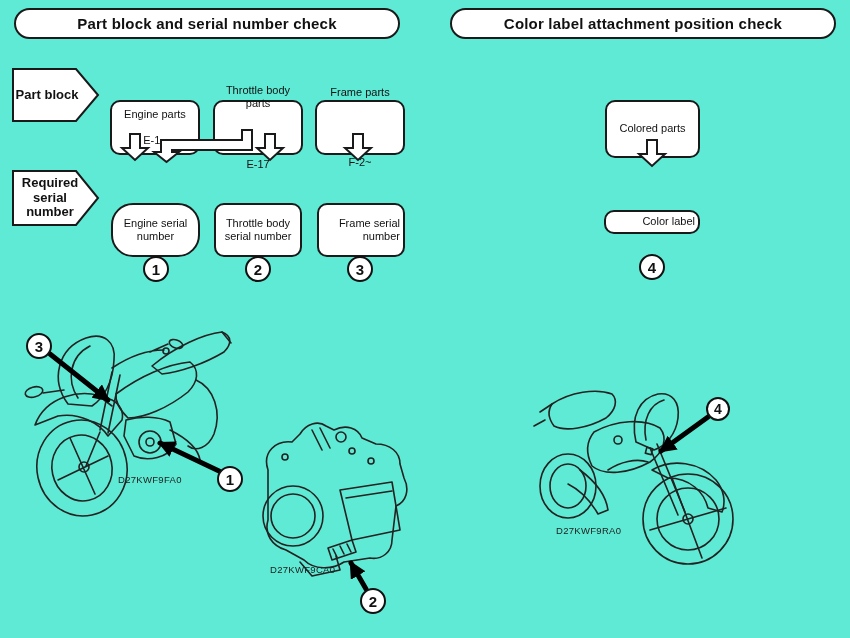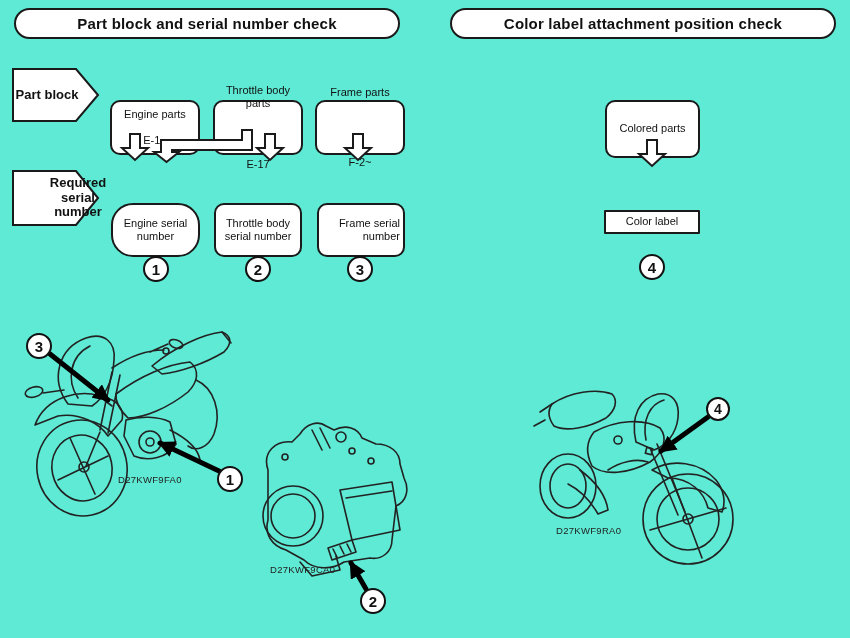--- a/index.html
+++ b/index.html
@@ -57,21 +57,21 @@
     <svg width="88" height="54" viewBox="0 0 88 54">
       <polygon points="1,1 64,1 86,27 64,53 1,53" fill="#fff" stroke="#1a1a1a" stroke-width="2"></polygon>
     </svg>
     <div class="ptxt one">Part block</div>
   </div>
 
   <div class="pent abs" style="left:12px;top:170px;height:56px;">
     <svg width="88" height="56" viewBox="0 0 88 56">
       <polygon points="1,1 64,1 86,28 64,55 1,55" fill="#fff" stroke="#1a1a1a" stroke-width="2"></polygon>
     </svg>
-    <div class="ptxt narrow" style="max-width:84px;margin-left:28px;">Required serial number</div>
+    <div class="ptxt narrow" style="max-width:84px;">Required serial number</div>
   </div>
 
 
   <div class="pbox gap abs" style="left:110px;top:68px;width:90px;height:55px;">
     <span class="bt">Engine parts</span>
     <span class="bc">E-1~</span>
   </div>
   <div class="pbox abs" style="left:213px;top:68px;width:90px;height:55px;gap:48px;">
     <span class="bt">Throttle body parts</span>
     <span class="bc">E-17</span>
@@ -103,21 +103,21 @@
   <div class="cnum big abs" style="left:143px;top:256px;">1</div>
   <div class="cnum big abs" style="left:245px;top:256px;">2</div>
   <div class="cnum big abs" style="left:347px;top:256px;">3</div>
 
   <div class="pbox abs" style="left:605px;top:68px;width:95px;height:58px;">
     <span class="bl">Colored parts</span>
   </div>
   <svg class="abs" style="left:630px;top:136px;" width="44" height="34" viewBox="0 0 44 34">
     <path d="M17,4 L27,4 L27,18 L35,18 L22,30 L9,18 L17,18 Z" fill="#fff" stroke="#1a1a1a" stroke-width="2"></path>
   </svg>
-  <div class="pbox abs" style="left:604px;top:178px;width:96px;height:24px;border-radius:1px;">
+  <div class="pbox abs" style="left:604px;top:178px;width:96px;height:24px;border-radius:10px;align-items:flex-end;">
     <span class="bl">Color label</span>
   </div>
   <div class="cnum big abs" style="left:639px;top:254px;">4</div>
 
   <svg class="abs" style="left:0;top:300px;" width="850" height="338" viewBox="0 300 850 338">
     <defs>
       <marker id="ah" viewBox="0 0 10 10" refX="8.5" refY="5" markerWidth="3.4" markerHeight="3.4" orient="auto-start-reverse">
         <path d="M0,0 L10,5 L0,10 Z" fill="#000"></path>
       </marker>
     </defs>

